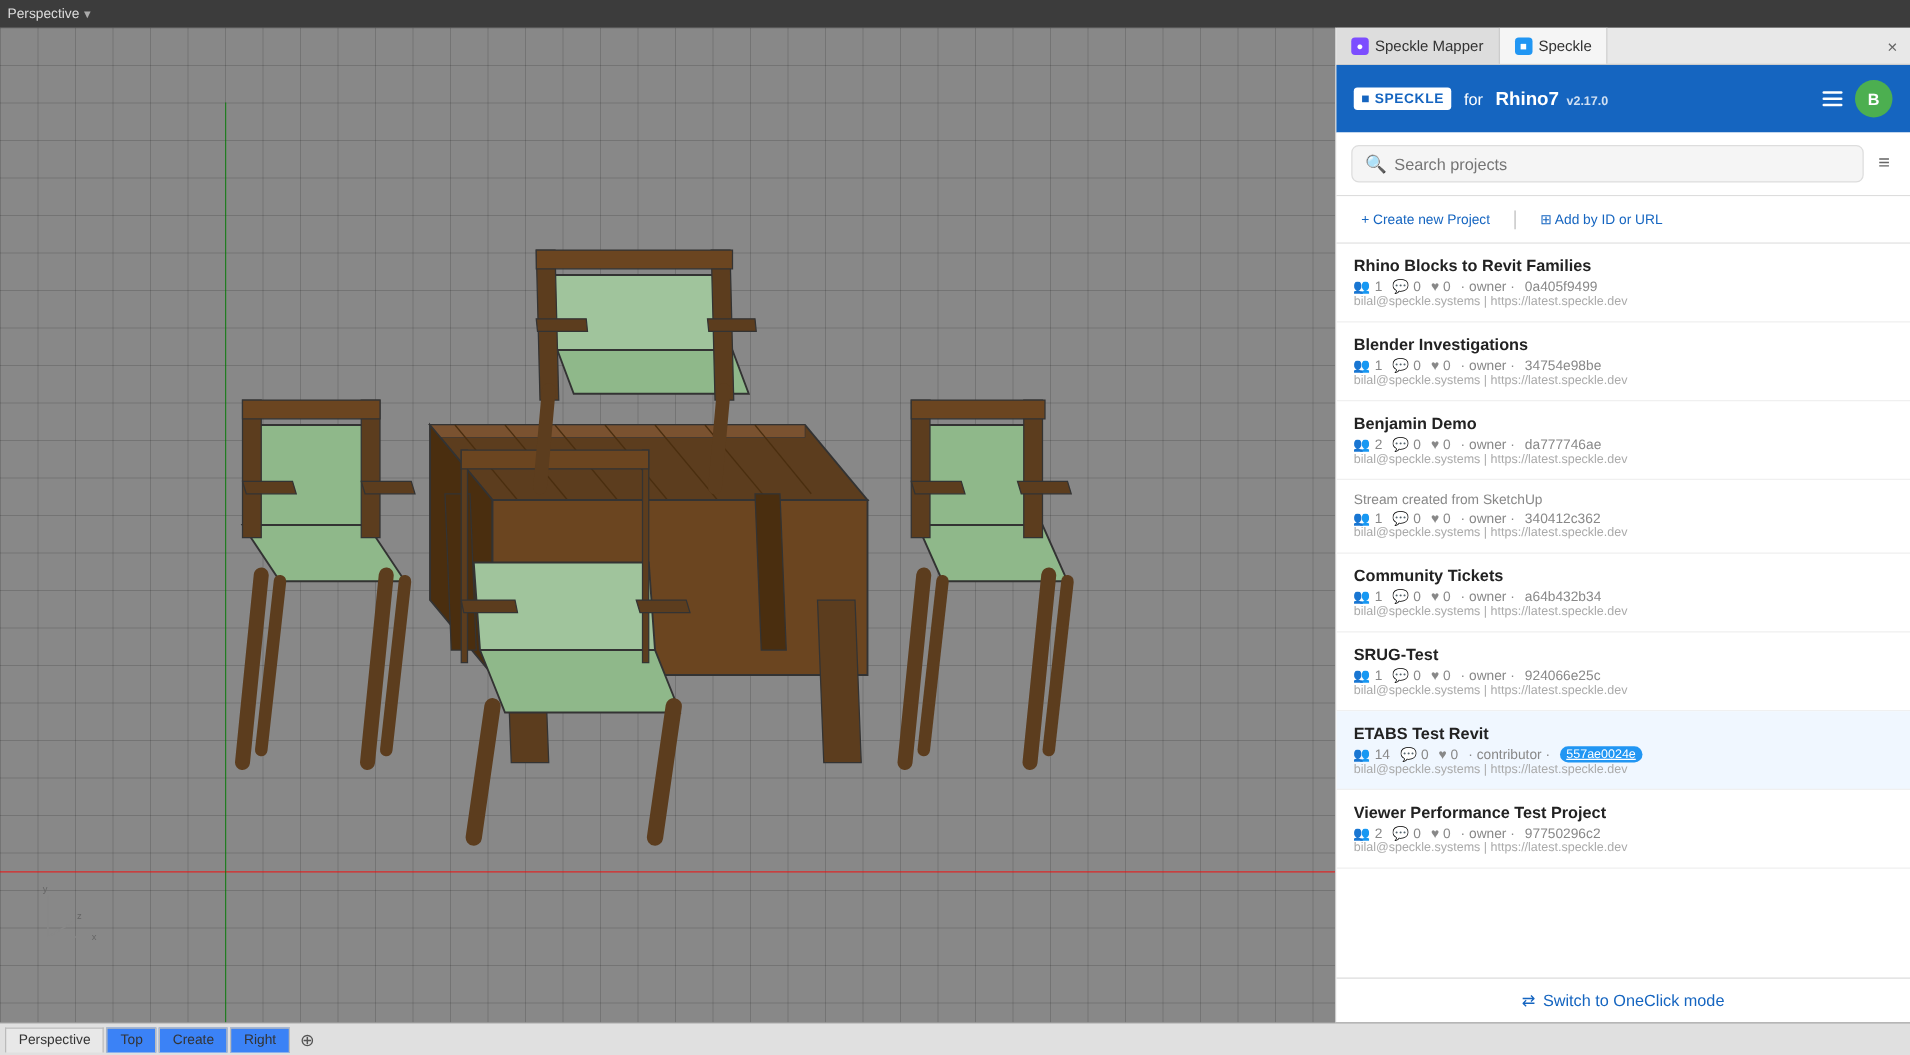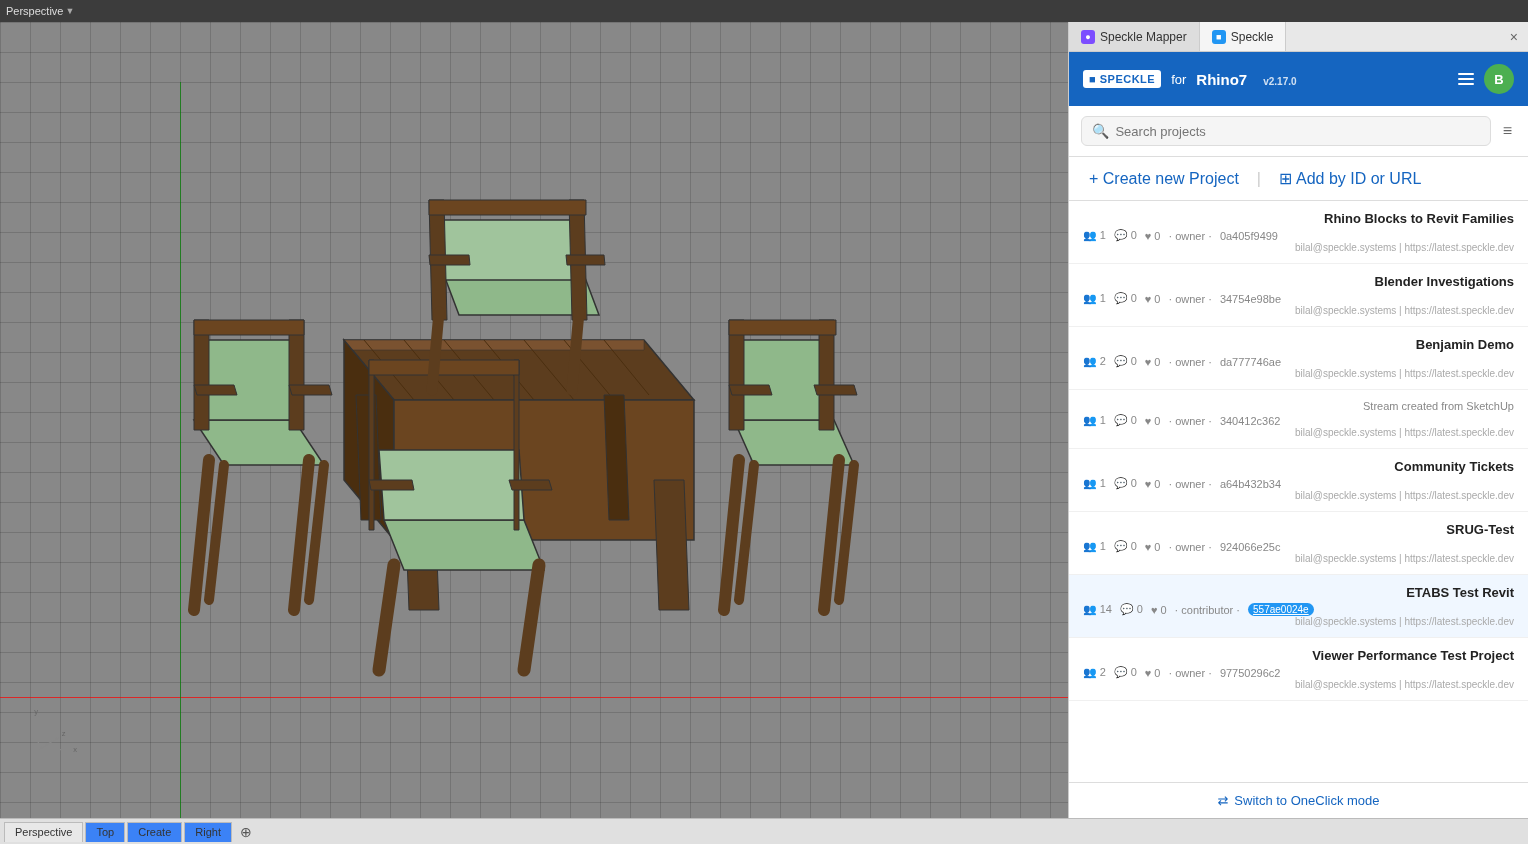--- a/index.html
+++ b/index.html
@@ -200,21 +200,21 @@
       font-size: 13px;
       font-weight: 400;
     }
     .speckle-app-name {
       font-size: 15px;
       font-weight: 600;
     }
     .speckle-version {
       font-size: 10px;
       opacity: 0.8;
-      margin-left: 16px;
+      margin-left: 6px;
     }
     .header-right {
       margin-left: auto;
       display: flex;
       align-items: center;
       gap: 10px;
     }
     .header-menu-icon {
       display: flex;
       flex-direction: column;
@@ -288,34 +288,33 @@
       padding: 8px 12px;
       gap: 10px;
       border-bottom: 1px solid #ddd;
       background: white;
     }
     .action-btn {
       display: flex;
       align-items: center;
       gap: 5px;
       color: #1565c0;
-      font-size: 16px;
+      font-size: 11px;
       cursor: pointer;
       padding: 4px 8px;
     }
     .action-btn-divider {
       color: #ccc;
     }
 
     
     .projects-list {
       flex: 1;
       overflow-y: auto;
       background: white;
-      text-align: right;
     }
     .project-item {
       padding: 10px 14px;
       border-bottom: 1px solid #f0f0f0;
       cursor: pointer;
     }
     .project-name {
       font-size: 13px;
       font-weight: 600;
       color: #222;

